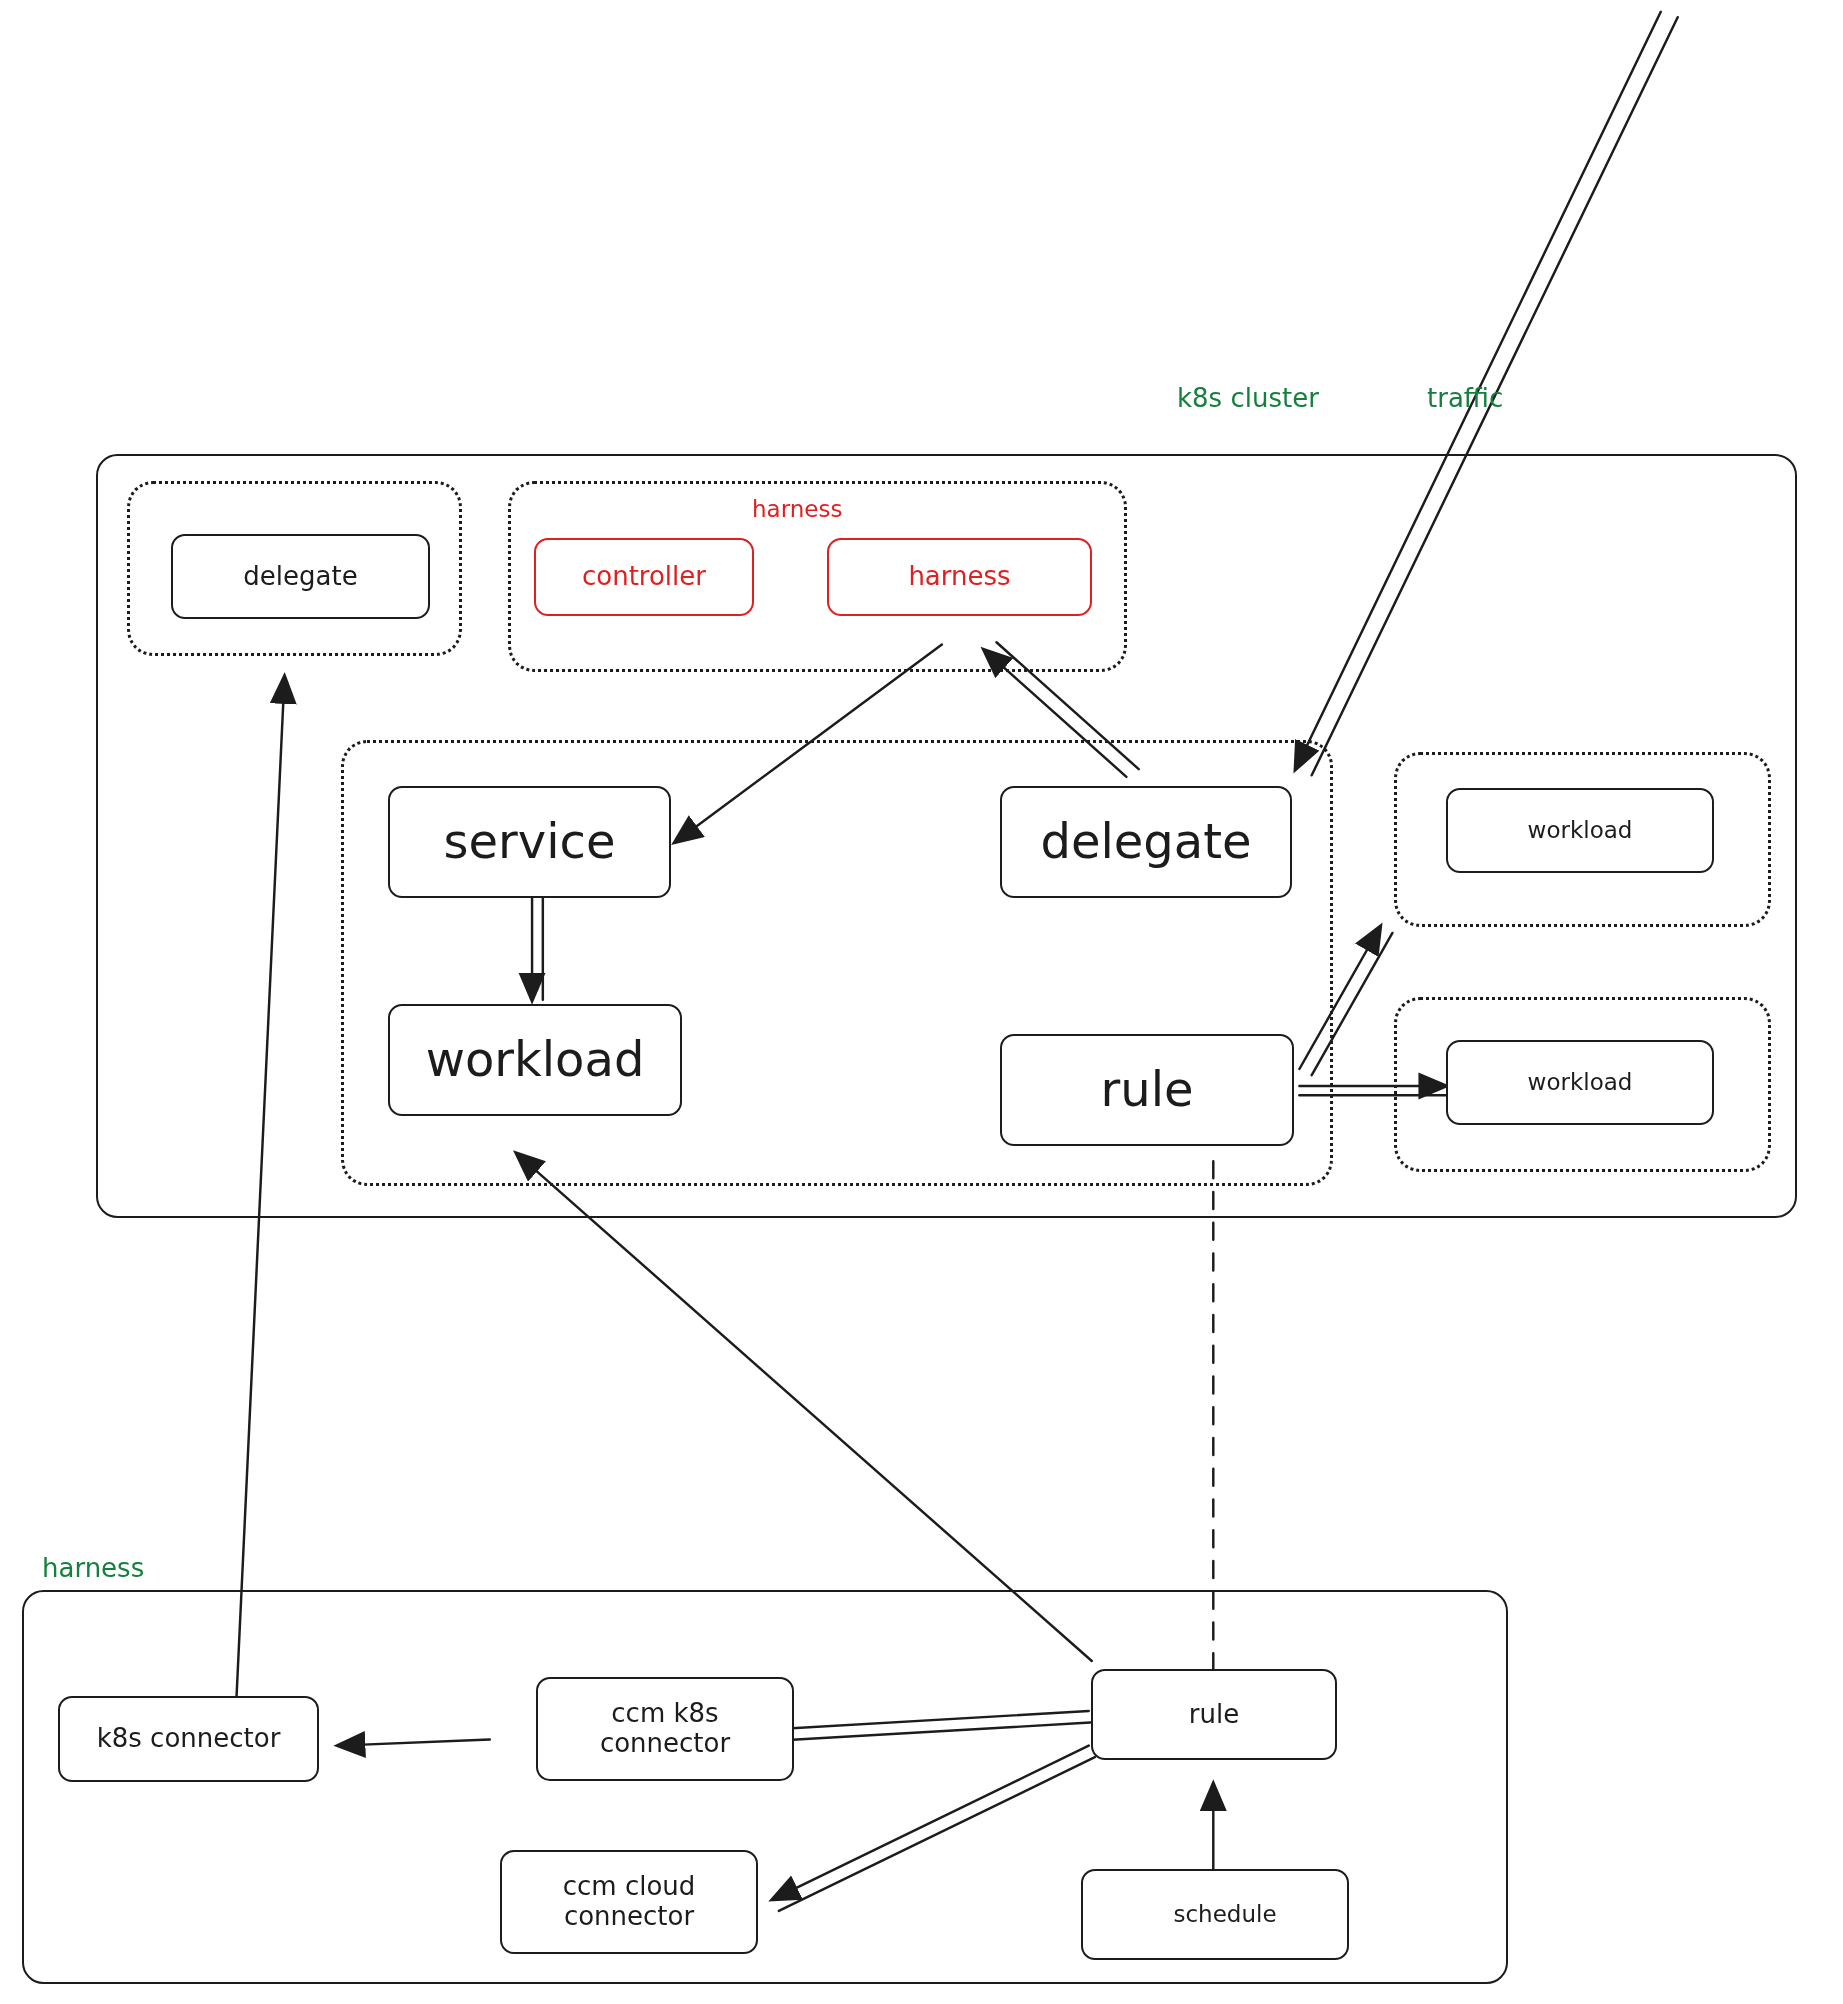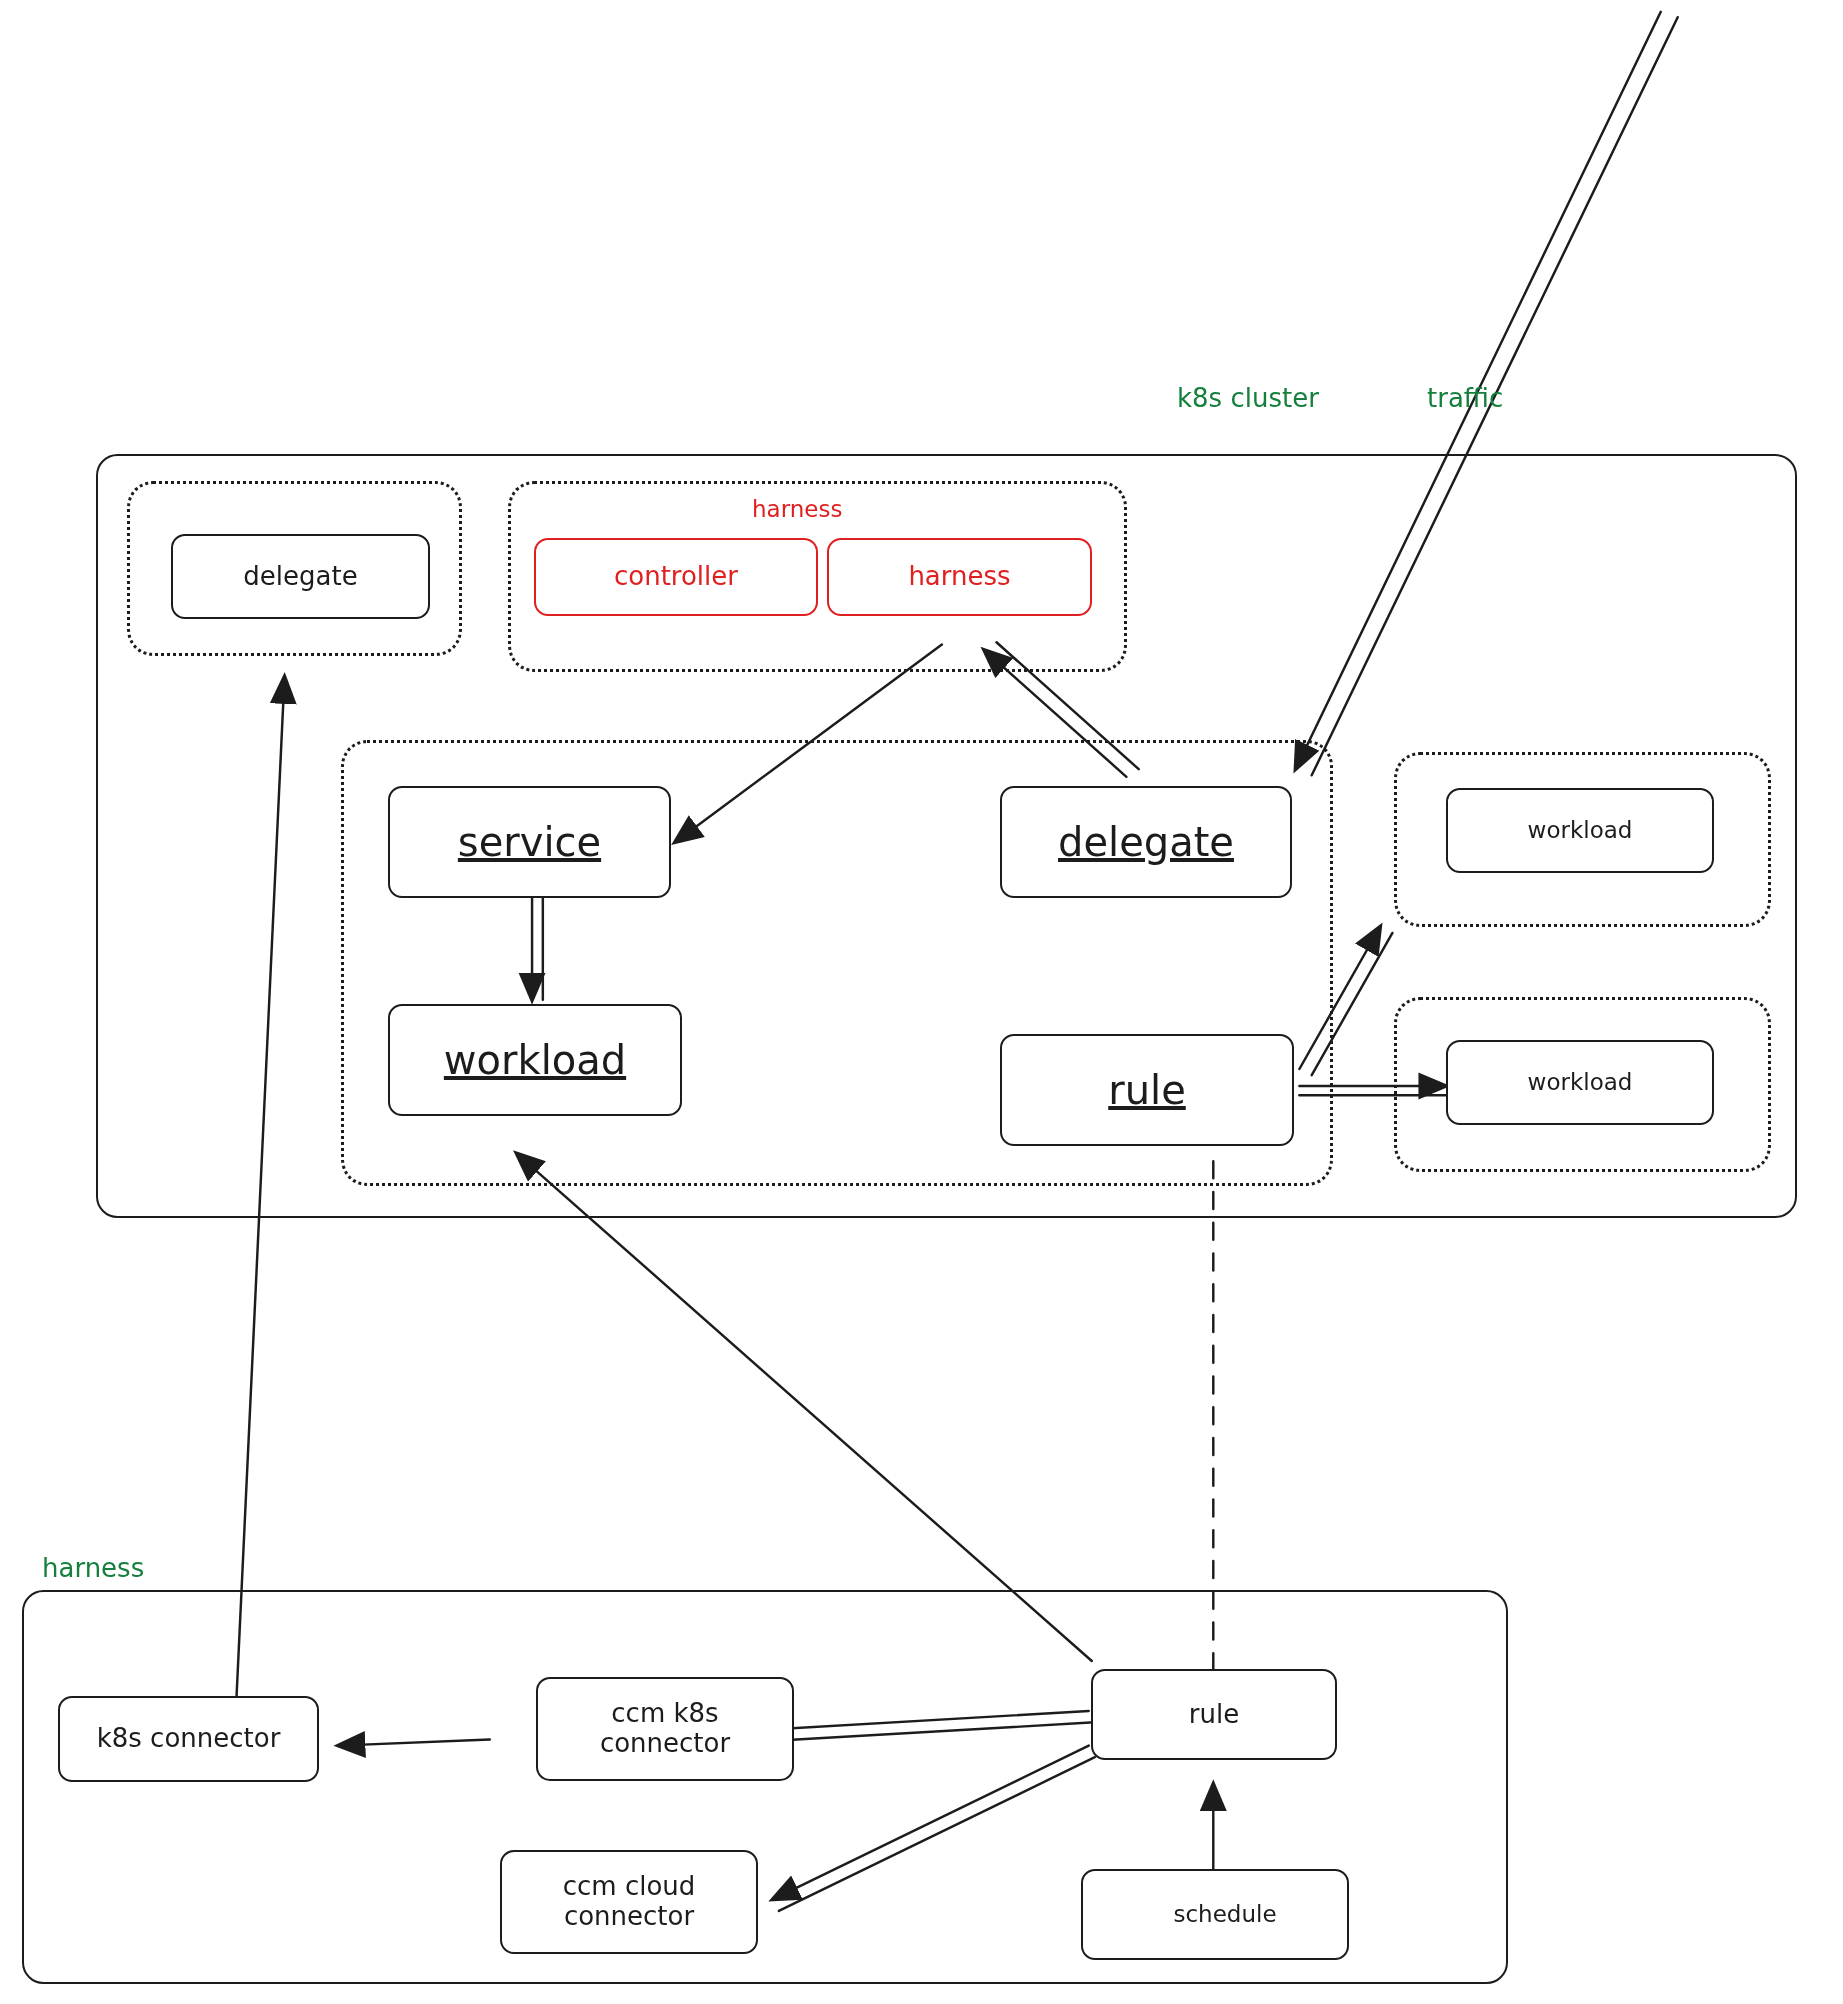--- a/index.html
+++ b/index.html
@@ -57,21 +57,21 @@
   .caption {
     position: absolute;
     color: #15803d;
     white-space: nowrap;
   }
   .caption.red {
     color: #e02020;
   }
   .f-md { font-size: 23px; }
   .f-lg { font-size: 26px; }
-  .f-xl { font-size: 40px; text-decoration: underline; }
+  .f-xl { font-size: 48px; }
 </style>
 </head>
 <body>
 
 <div id="canvas">
 
   <svg class="layer" viewBox="0 0 2397 2607">
     <defs>
       <marker id="arrow" markerWidth="16" markerHeight="16" refX="11" refY="5.5" orient="auto">
         <path d="M0,0 L13,5.5 L0,11 Z" fill="#1c1c1c"></path>
@@ -130,21 +130,21 @@
   <div class="group dotted" style="left:1394px; top:752px; width:377px; height:175px;"></div>
 
   <div class="group dotted" style="left:1394px; top:997px; width:377px; height:175px;"></div>
 
   <div class="group" style="left:21.5px; top:1590px; width:1486px; height:394px;"></div>
 
   <div class="node f-lg" style="left:171px; top:534px; width:259px; height:85px;">
     <span>delegate</span>
   </div>
 
-  <div class="node red f-lg" style="left:534px; top:538px; width:284px; height:78px;">
+  <div class="node red f-lg" style="left:534px; top:538px; width:220px; height:78px;">
     <span>controller</span>
   </div>
 
   <div class="node red f-lg" style="left:827px; top:538px; width:265px; height:78px;">
     <span>harness</span>
   </div>
 
   <div class="node f-xl" style="left:388px; top:786px; width:283px; height:112px;">
     <span>service</span>
   </div>

